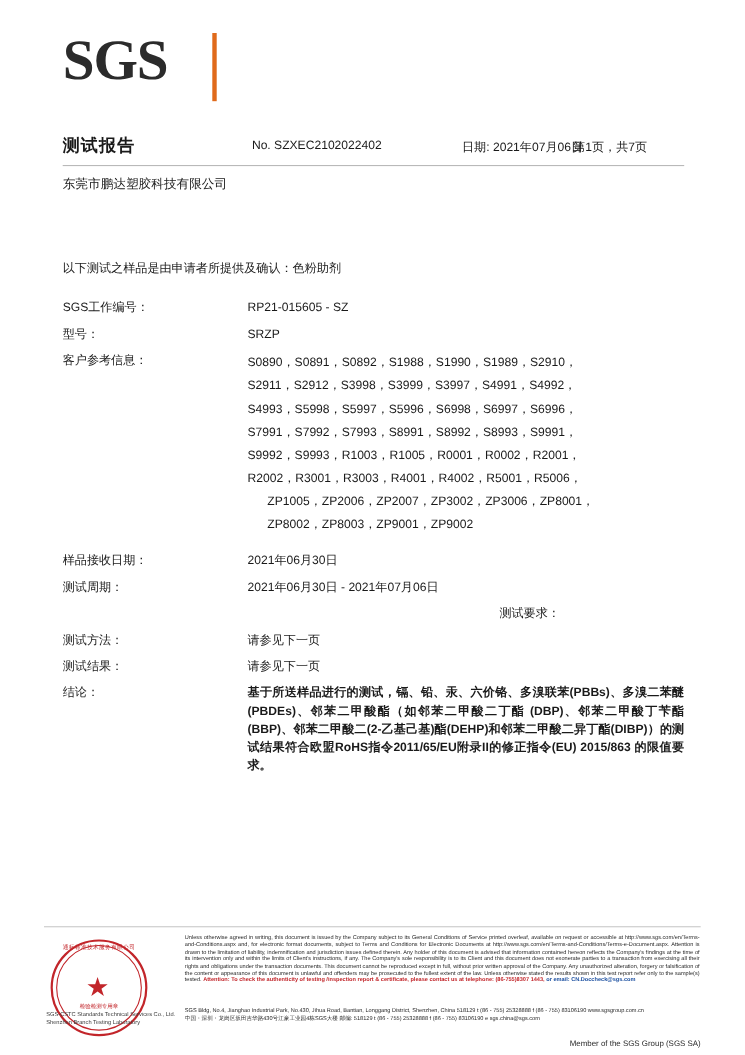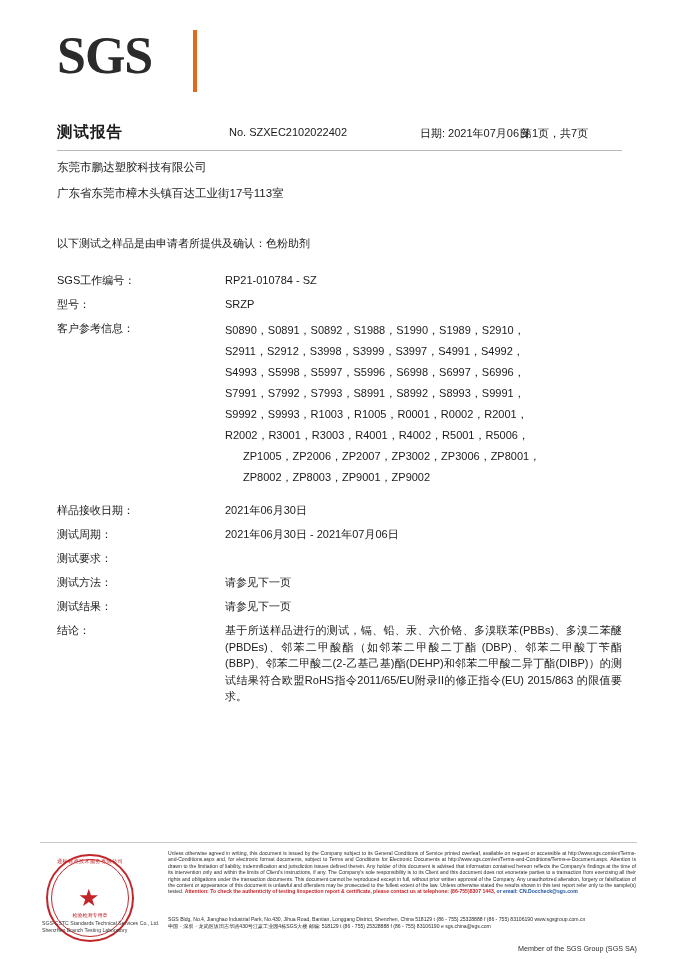--- a/index.html
+++ b/index.html
@@ -120,20 +120,21 @@
   .details {
     position: absolute;
     left: 57px;
     top: 272px;
     width: 565px;
   }
   .drow {
     display: flex;
     align-items: flex-start;
     margin-bottom: 8px;
+    justify-content: flex-end;
   }
   .dlabel {
     width: 168px;
     flex: 0 0 168px;
     font-size: 11px;
     line-height: 16px;
     color: #1a1a1a;
   }
   .dvalue {
     flex: 1;
@@ -145,20 +146,21 @@
     line-height: 21px;
     white-space: nowrap;
   }
   .refline.indent {
     padding-left: 18px;
   }
   .spacer-row { height: 6px; }
   .conclusion {
     line-height: 16.5px;
     text-align: justify;
+    font-weight: bold;
   }
 
   
   .footer-line {
     position: absolute;
     left: 40px;
     top: 842px;
     width: 597px;
     height: 1px;
     background: #c9c9c9;
@@ -272,29 +274,28 @@
 
   <div class="title-row">
     <div class="doc-title">测试报告</div>
     <div class="doc-no">No. SZXEC2102022402</div>
     <div class="doc-date">日期: 2021年07月06日</div>
     <div class="doc-page">第1页，共7页</div>
   </div>
   <div class="rule"></div>
 
   <div class="company-name">东莞市鹏达塑胶科技有限公司</div>
-  <div class="company-addr">广东省东莞市樟木头镇百达工业街17号113室</div>
 
   <div class="sample-stmt">以下测试之样品是由申请者所提供及确认：色粉助剂</div>
 
   <div class="details">
 
     <div class="drow">
       <div class="dlabel">SGS工作编号：</div>
-      <div class="dvalue">RP21-010784 - SZ</div>
+      <div class="dvalue">RP21-015605 - SZ</div>
     </div>
 
     <div class="drow">
       <div class="dlabel">型号：</div>
       <div class="dvalue">SRZP</div>
     </div>
 
     <div class="drow">
       <div class="dlabel">客户参考信息：</div>
       <div class="dvalue">

